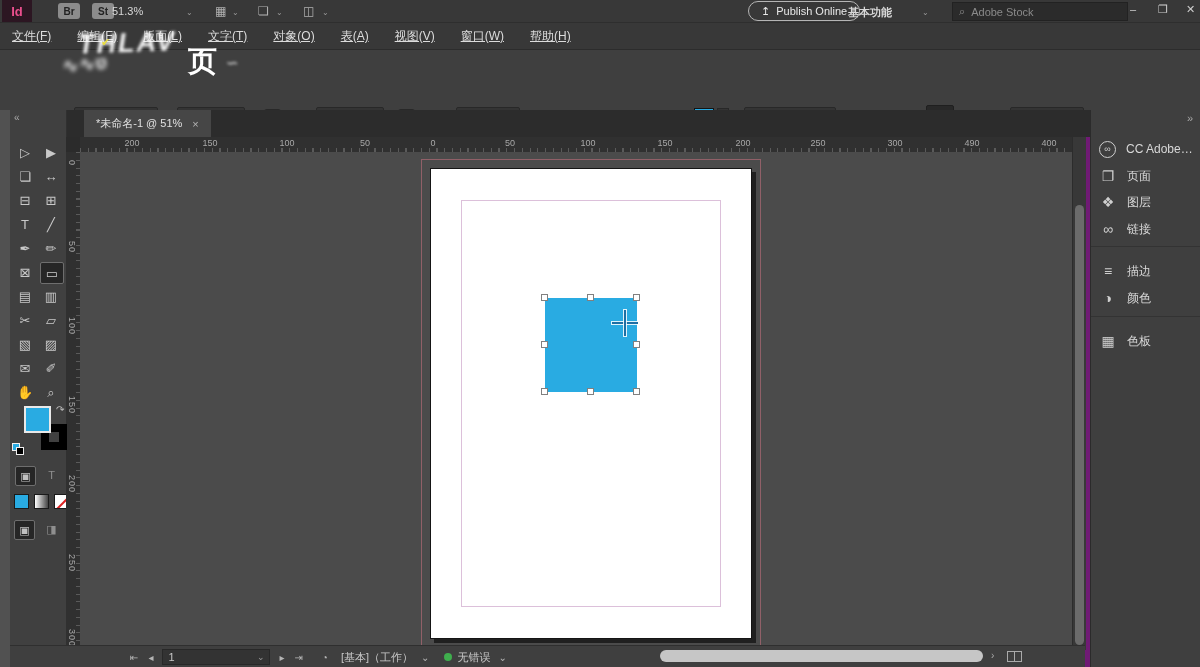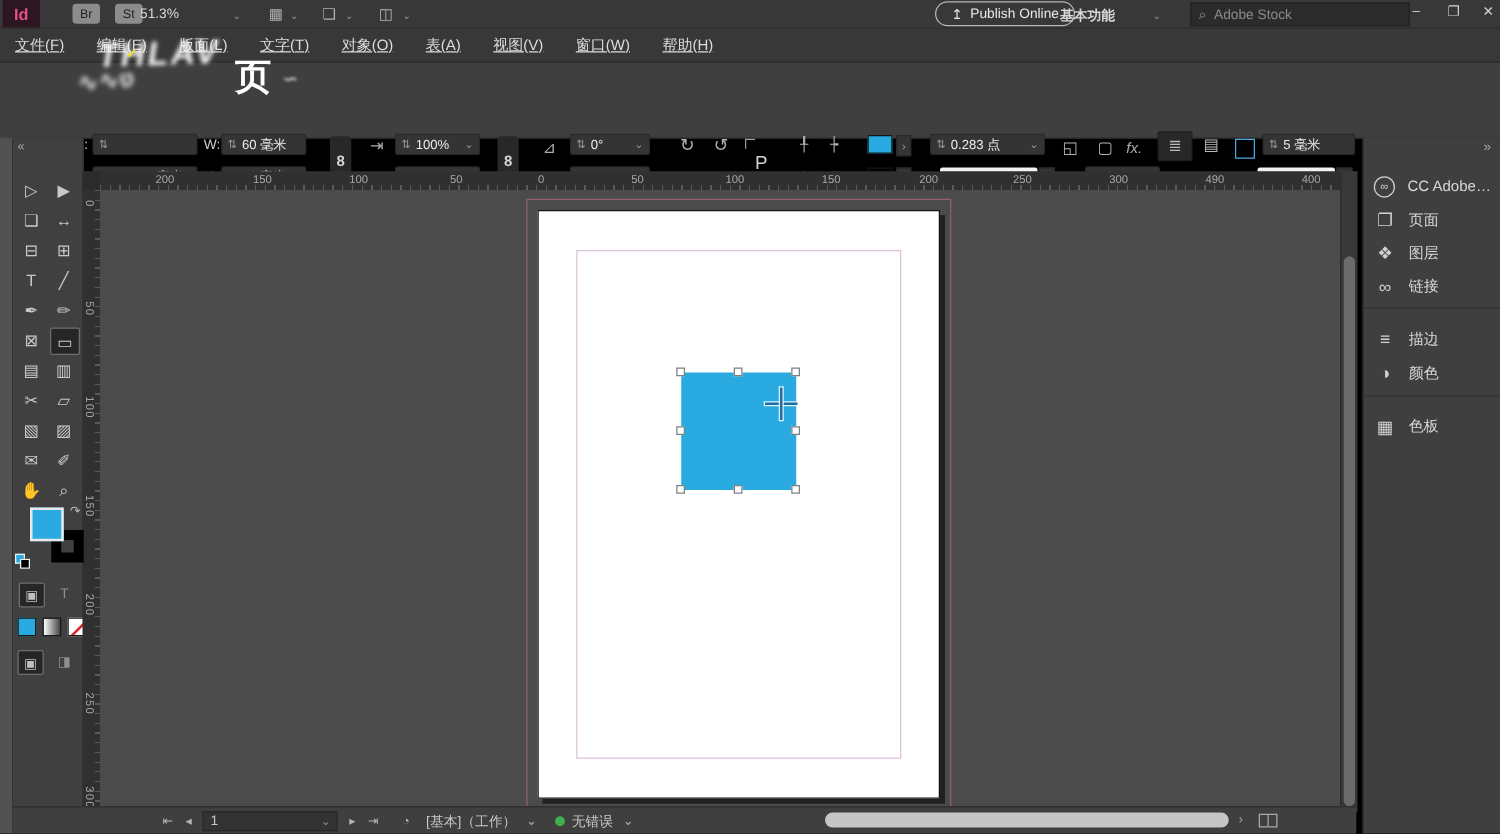--- a/index.html
+++ b/index.html
@@ -1,24 +1,24 @@
 <!DOCTYPE html>
 <html><head>
 <meta charset="utf-8">
 <style>
   html,body{margin:0;padding:0;background:#262626;}
-  #app{position:relative;width:1200px;height:667px;background:#000000;overflow:hidden;
+  #app{position:relative;width:1200px;height:667px;background:#701a75;overflow:hidden;
        font-family:"Liberation Sans","DejaVu Sans",sans-serif;color:#ddd;
        -webkit-user-select:none;user-select:none;cursor:default;}
   
   .titlebar{position:absolute;left:0;top:0;width:1200px;height:22px;background:#383838;border-bottom:1px solid #2e2e2e;}
   .idlogo{position:absolute;left:2px;top:0;width:30px;height:22px;background:#2c1622;color:#ea4f8d;
           font-weight:bold;font-size:13px;display:flex;align-items:center;justify-content:center;}
   .appbtn{position:absolute;top:3px;width:22px;height:16px;background:#8c8c8c;color:#222;border-radius:3px;
-          font-size:10px;font-weight:normal;display:flex;align-items:center;justify-content:center;}
+          font-size:10px;font-weight:bold;display:flex;align-items:center;justify-content:center;}
   .tb-text{position:absolute;top:5px;font-size:11px;color:#d8d8d8;}
   .tb-icn{position:absolute;top:4px;font-size:12px;color:#b0b0b0;}
   .chev-s{font-size:8px;color:#9a9a9a;}
   .publish{position:absolute;left:748px;top:1px;height:18px;padding:0 12px;border:1px solid #b5b5b5;border-radius:11px;
            font-size:11px;color:#e8e8e8;display:flex;align-items:center;gap:6px;background:transparent;}
   .stock{position:absolute;left:952px;top:2px;width:162px;height:17px;background:#2b2b2b;border:1px solid #222;
          display:flex;align-items:center;gap:6px;padding:0 6px;font-size:11px;color:#8a8a8a;}
   .winbtn{position:absolute;top:3px;font-size:11px;color:#cfcfcf;}
   
   .menubar{position:absolute;left:0;top:23px;width:1200px;height:27px;background:#383838;border-bottom:1px solid #2c2c2c;
@@ -289,20 +289,26 @@
     </div>
     <div class="whitebox" style="left:1006px;top:84px;width:62px;height:15px;"></div>
     <div class="chevbox" style="left:1069px;top:84px;">⌄</div>
 
     <span class="cicn" style="left:1148px;top:68px;font-size:16px;">ϟ</span>
     <span class="cicn" style="left:1180px;top:60px;font-size:12px;">✺</span>
     <span class="cicn" style="left:1180px;top:90px;font-size:13px;">≡</span>
   </div>
 
   <div class="edgestrip"></div>
+  <div class="tabbar">
+    <div class="tab">
+      <span>*未命名-1 @ 51%</span>
+      <span class="x">×</span>
+    </div>
+  </div>
 
   <div class="tooldock"></div>
   <span class="dock-collapse">«</span>
   <div>
 
   <div class="tool" style="left: 14px; top: 142px;">▷</div>
       <div class="tool" style="left: 40px; top: 142px;">▶</div>
       <div class="tool" style="left: 14px; top: 166px;">❏</div>
       <div class="tool" style="left: 40px; top: 166px;">↔</div>
       <div class="tool" style="left: 14px; top: 190px;">⊟</div>

